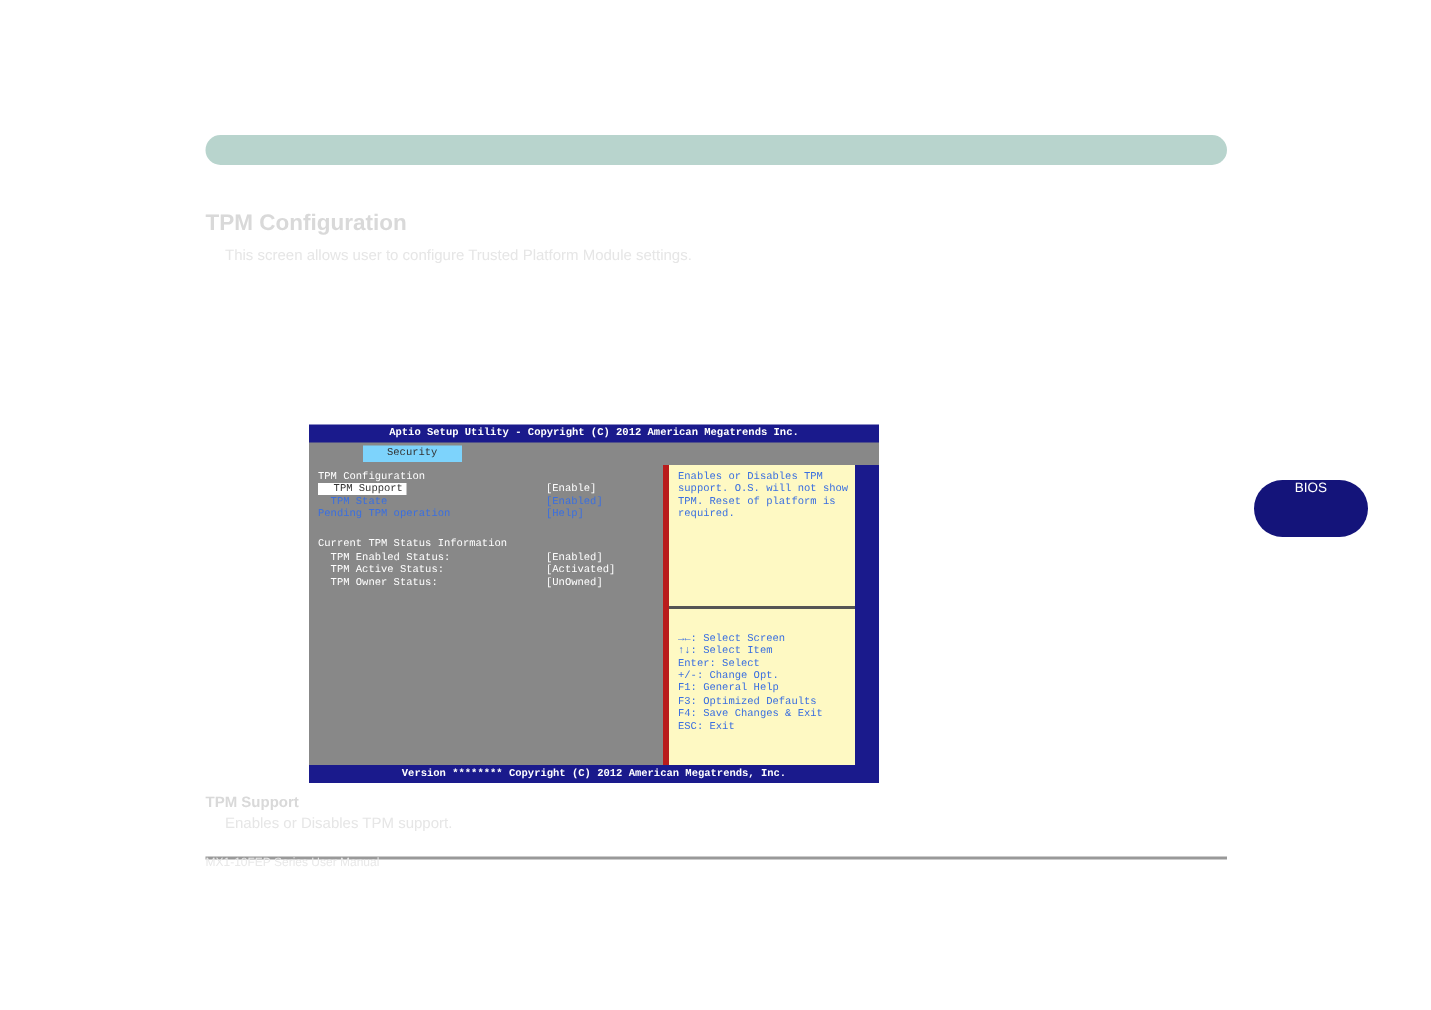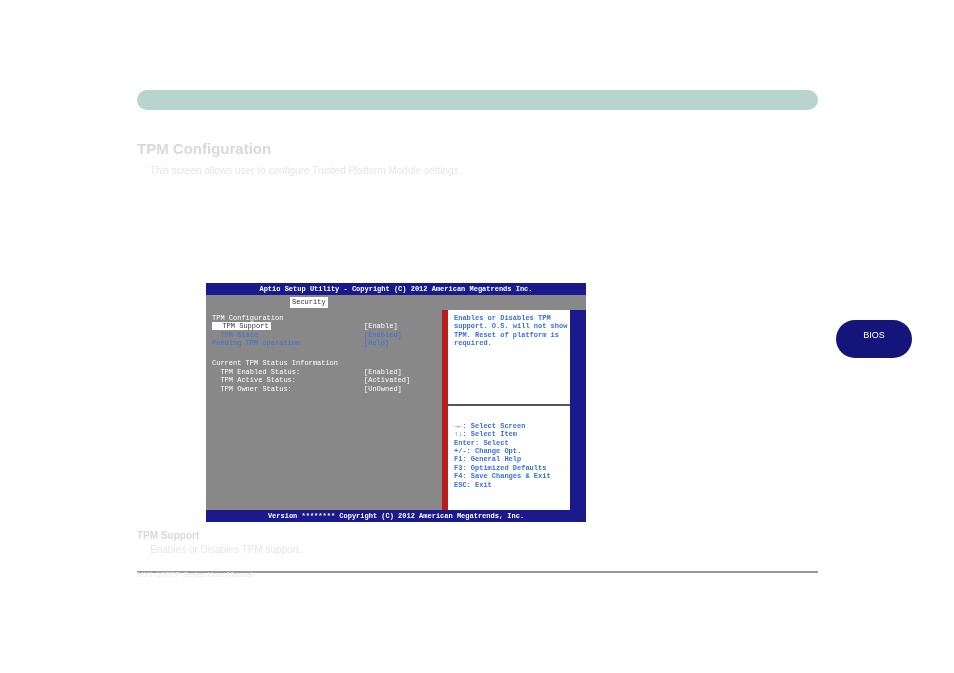--- a/index.html
+++ b/index.html
@@ -58,46 +58,44 @@
     color: #fff;
     text-align: center;
     padding: 2px 0;
     font-weight: bold;
   }
   .bios-tab-row {
     background: #888;
     padding: 2px 0 2px 36px;
   }
   .bios-tab {
-    background: #ffffff;
+    background: #7dd3fc;
     color: #333;
-    padding: 1px 2px;
+    padding: 1px 16px;
     display: inline-block;
-    margin-left: 48px;
   }
   .bios-main {
     display: flex;
     height: 200px;
   }
   .bios-left {
     width: 236px;
     background: #888;
     padding: 4px 6px;
     color: #fff;
     box-sizing: border-box;
     position: relative;
   }
   .bios-right {
     width: 128px;
-    border-left: 6px solid #b91c1c;
-    background: #ffffff;
+    border-left: 4px solid #b91c1c;
+    background: #fef9c3;
     padding: 4px 6px;
     box-sizing: border-box;
     position: relative;
-    font-weight: bold;
   }
   .bios-right-top {
     height: 90px;
     color: #3a6fe0;
   }
   .bios-right-sep {
     border-top: 2px solid #555;
     margin-left: -6px;
     margin-right: -6px;
   }
@@ -132,21 +130,20 @@
     left: 836px;
     width: 76px;
     height: 38px;
     background: #14147a;
     border-radius: 19px;
   }
   .badge-text {
     color: #fff;
     font-size: 9px;
     text-align: center;
-    padding-top: 10px;
   }
   .option-heading {
     position: absolute;
     left: 137px;
     font-size: 10px;
     color: #d9d9d9;
     font-weight: bold;
   }
   .bottom-hr {
     position: absolute;

